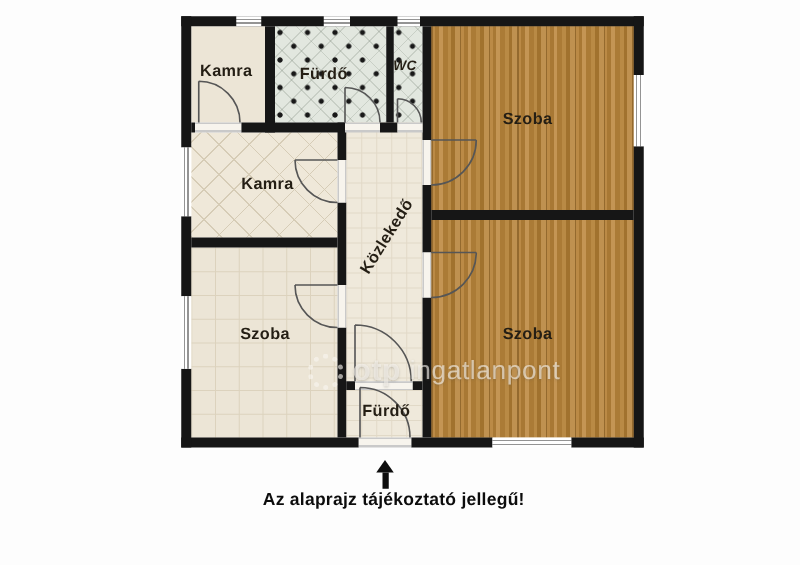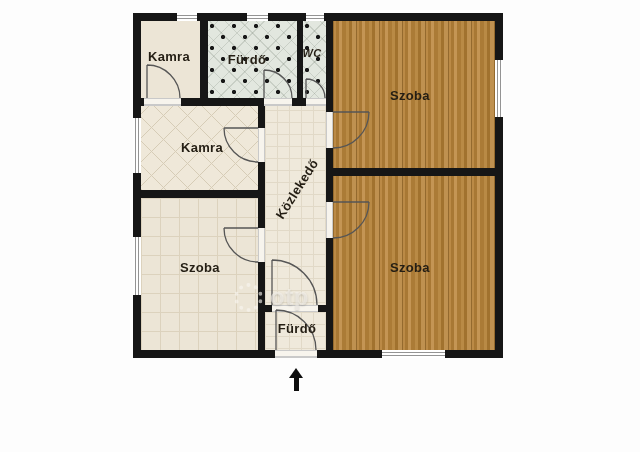--- a/index.html
+++ b/index.html
@@ -81,21 +81,21 @@
   .arrow-head{width:0;height:0;margin:0 auto;border-left:7px solid transparent;border-right:7px solid transparent;border-bottom:10px solid #0d0d0d;}
   .arrow-stem{width:5px;height:13px;background:#0d0d0d;margin:0 auto;}
   .caption{
     position:absolute;left:303px;top:391px;transform:translateX(-50%);
     font-weight:bold;font-size:14px;color:#0c0c0c;letter-spacing:.2px;white-space:nowrap;
   }
 </style>
 </head>
 <body>
 
-<div class="abs" style="left:0;top:0;width:512px;height:452px;padding-left:16px;">
+<div class="abs" style="left:12px;top:0;width:512px;height:452px;padding-left:16px;">
 
   <div class="room bg-cream" style="left:141px;top:21px;width:59px;height:77px;"></div>
   <div class="room bg-tile" style="left:208px;top:21px;width:89px;height:77px;"></div>
   <div class="room bg-tile" style="left:303px;top:21px;width:23px;height:77px;"></div>
   <div class="room bg-wood" style="left:333px;top:21px;width:162px;height:147px;"></div>
   <div class="room bg-wood" style="left:333px;top:176px;width:162px;height:174px;"></div>
   <div class="room bg-lattice" style="left:141px;top:106px;width:117px;height:84px;"></div>
   <div class="room bg-grid" style="left:141px;top:198px;width:117px;height:152px;"></div>
   <div class="room bg-fine" style="left:265px;top:98px;width:61px;height:207px;"></div>
   <div class="room bg-fine" style="left:265px;top:312px;width:61px;height:38px;"></div>
@@ -164,20 +164,22 @@
   <span class="label" style="left:410px;top:95px;">Szoba</span>
   <span class="label" style="left:410px;top:267px;">Szoba</span>
   <span class="label" style="left:202px;top:147px;">Kamra</span>
   <span class="label rot" style="left:297px;top:189px;">Közlekedő</span>
   <span class="label" style="left:200px;top:267px;">Szoba</span>
   <span class="label" style="left:297px;top:328px;">Fürdő</span>
 
   <div class="wm">
     <div class="wm-circle"></div>
     <span class="wm-brand">otp</span>
+    <span class="wm-name">ingatlanpont</span>
   </div>
 
   <div class="arrow">
     <div class="arrow-head"></div>
     <div class="arrow-stem"></div>
   </div>
+  <div class="caption">Az alaprajz tájékoztató jellegű!</div>
 
 </div>
 
 </body></html>

